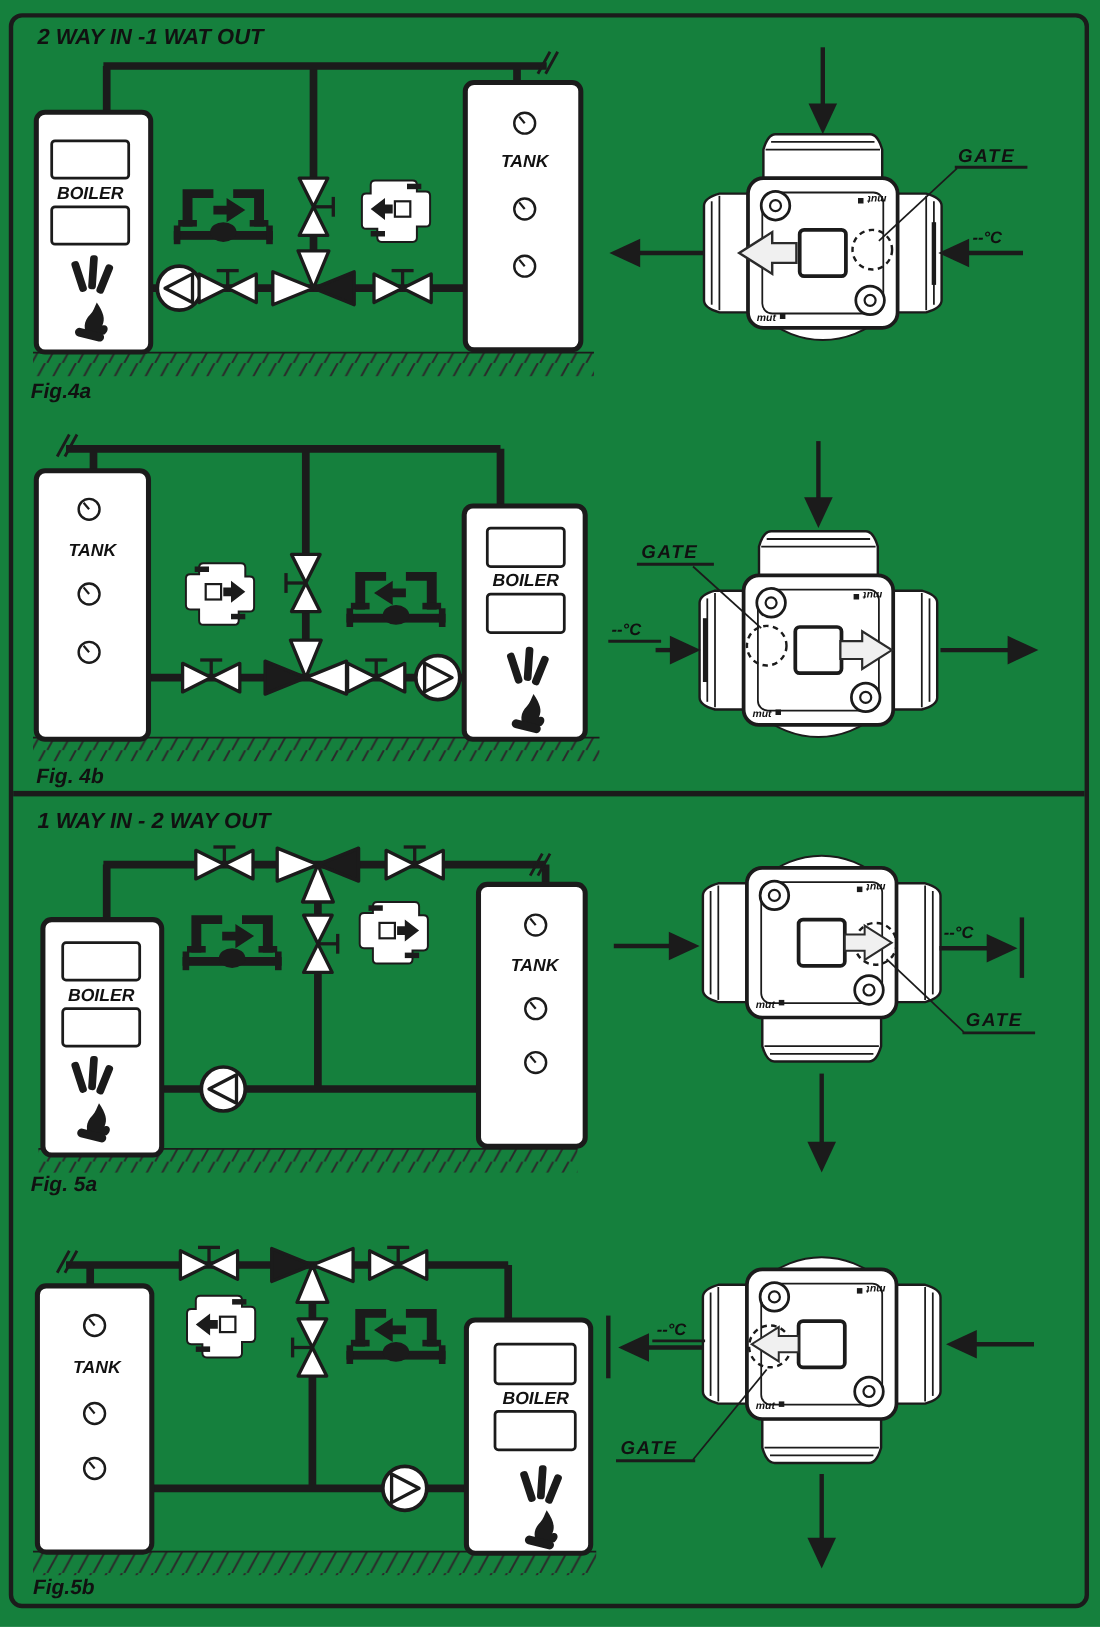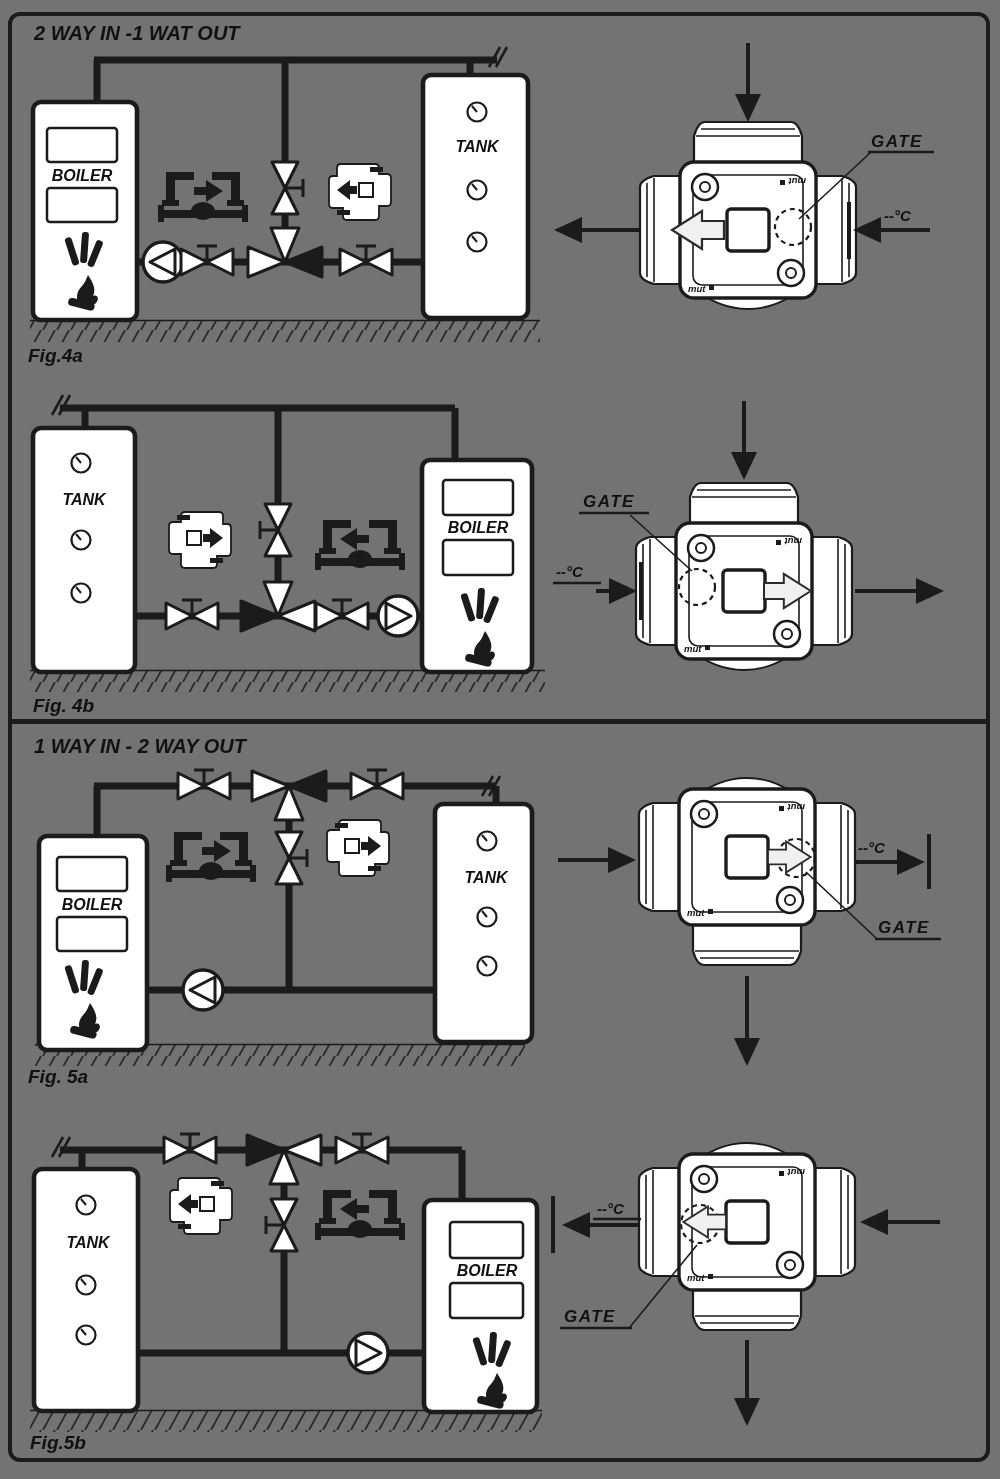--- a/index.html
+++ b/index.html
@@ -1,16 +1,16 @@
 <!DOCTYPE html>
 <html><head>
 <meta charset="utf-8">
 <style>
   html,body{margin:0;padding:0;background:#ffffff}
-  .canvas{position:relative;width:1000px;height:1479px;background:#737373;font-family:"Liberation Sans",sans-serif}
+  .canvas{position:relative;width:1000px;height:1479px;background:#15803d;font-family:"Liberation Sans",sans-serif}
   svg{display:block}
   .pipe{fill:none;stroke:#1b1b1b;stroke-width:7}
   .p4{fill:none;stroke:#1b1b1b;stroke-width:4;stroke-linecap:square}
   .p2b{fill:none;stroke:#1b1b1b;stroke-width:2.6}
   .v3{fill:#fff;stroke:#1b1b1b;stroke-width:3;stroke-linejoin:round}
   .b3{fill:#1b1b1b;stroke:#1b1b1b;stroke-width:3;stroke-linejoin:round}
   .v3w{fill:#fff;stroke:#1b1b1b;stroke-width:3.4}
   .v25{fill:#fff;stroke:#1b1b1b;stroke-width:2.5}
   .v22{fill:#fff;stroke:#1b1b1b;stroke-width:2.2}
   .v2n{fill:none;stroke:#1b1b1b;stroke-width:2}

